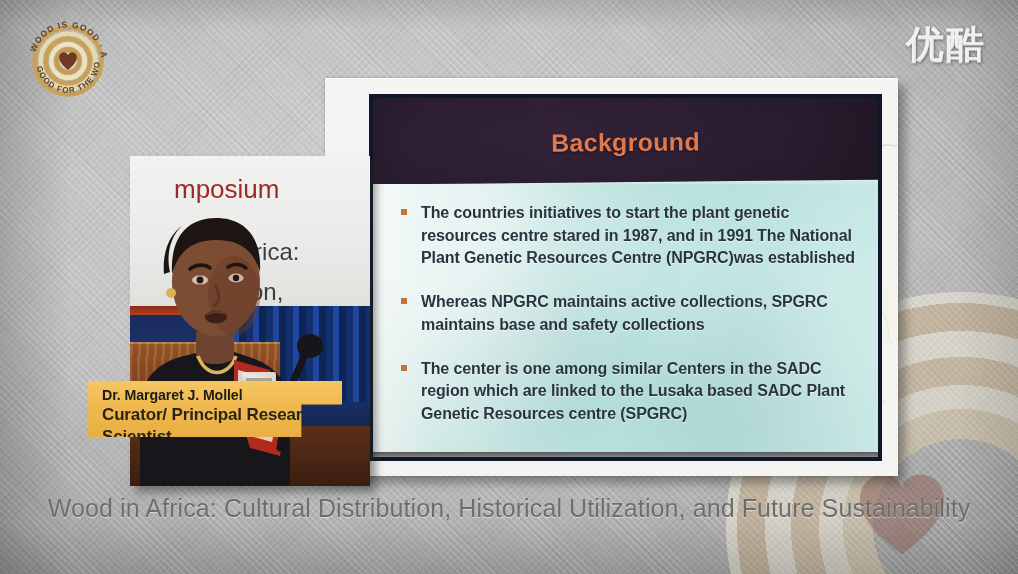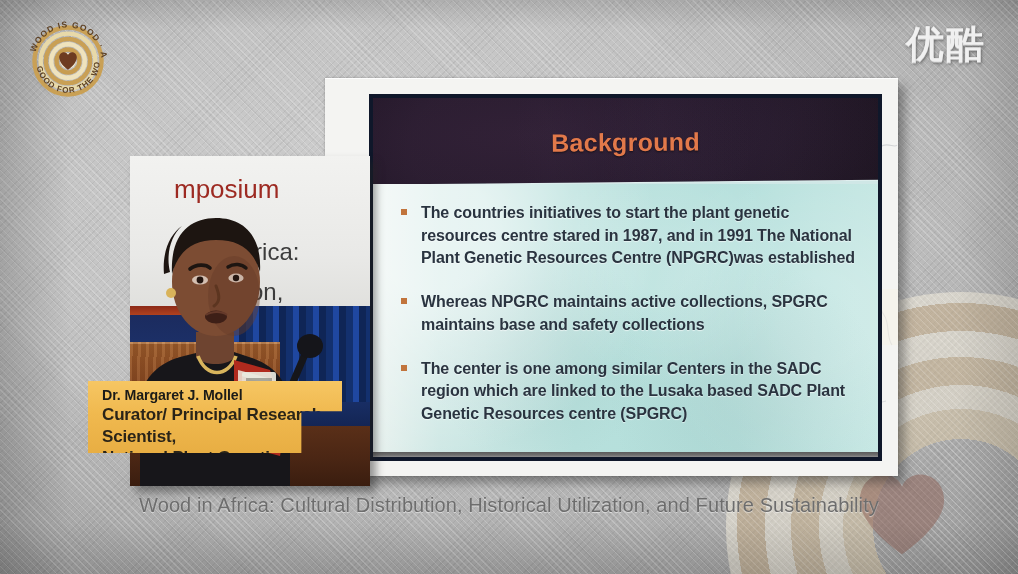--- a/index.html
+++ b/index.html
@@ -262,21 +262,21 @@
     position: absolute; left: 0; right: 0; bottom: 0; height: 60px;
     background: linear-gradient(to bottom, #5a2f18 0%, #4a2614 55%, #3a1d0f 100%);
   }
 
   .vi-person { position: absolute; left: 0; top: 0; width: 212px; height: 330px; }
 
   
   .name-banner {
     position: absolute;
     left: 88px; top: 381px;
-    width: 254px; height: 72px;
+    width: 254px; height: 56px;
     background: linear-gradient(to bottom, #f6c663 0%, #f0b94f 45%, #e8ae43 100%);
     -webkit-clip-path: polygon(0 0, 100% 0, 100% 42%, 84% 42%, 84% 100%, 0 100%);
     clip-path: polygon(0 0, 100% 0, 100% 42%, 84% 42%, 84% 100%, 0 100%);
     filter: drop-shadow(3px 4px 4px rgba(40,40,40,.45));
     padding: 6px 10px 0 14px;
   }
   .nb-name {
     font-size: 14.2px;
     font-weight: bold;
     color: #1b1b18;
@@ -289,21 +289,21 @@
     color: #2a2418;
     line-height: 1.27;
     letter-spacing: -.15px;
   }
 
   
   .caption {
     position: absolute;
     left: 0; right: 0; top: 494px;
     text-align: center;
-    font-size: 20px;
+    font-size: 25px;
     color: #6d6d6d;
     letter-spacing: .1px;
     text-shadow: 0 1px 1px rgba(255,255,255,.55);
   }
 </style>
 </head>
 <body>
 
 <div id="stage">
 

